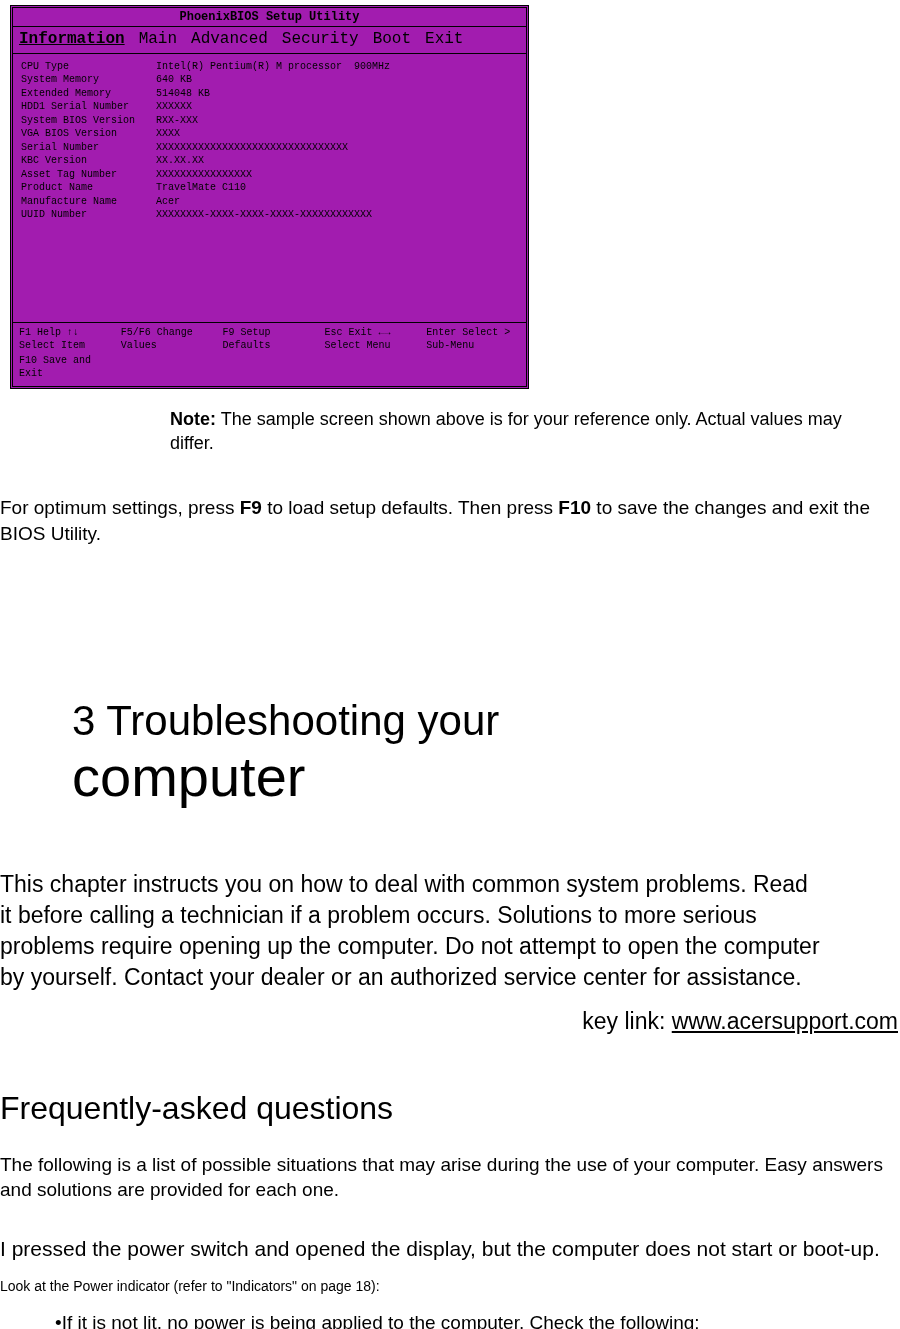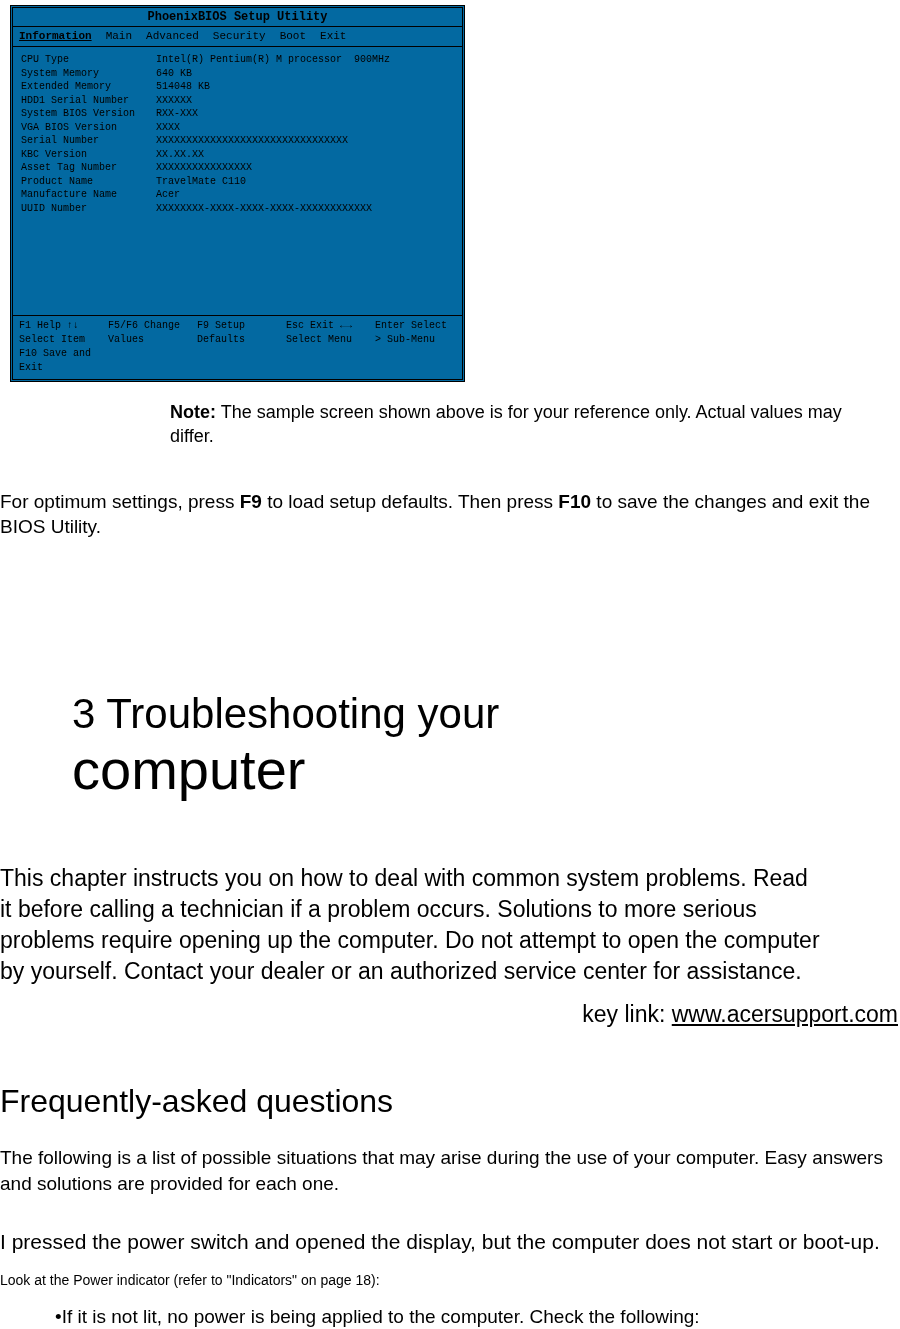--- a/index.html
+++ b/index.html
@@ -7,36 +7,36 @@
     width: 900px;
     height: 1329px;
     background: #fff;
     font-family: Arial, Helvetica, sans-serif;
     color: #000;
     font-size: 19px;
     line-height: 1.35;
   }
   .bios-wrap {
     border: 3px double #000;
-    width: 455px;
+    width: 519px;
     margin-left: 10px;
     margin-top: 5px;
-    background: #0369a1;
+    background: #a21caf;
   }
   .bios-title {
     font-family: "Courier New", monospace;
     font-size: 12px;
     font-weight: bold;
     text-align: center;
     padding: 1px 0;
     border-bottom: 1px solid #000;
   }
   .bios-menu {
     font-family: "Courier New", monospace;
-    font-size: 11px;
+    font-size: 16px;
     padding: 2px 6px;
     border-bottom: 1px solid #000;
     display: flex;
     gap: 14px;
   }
   .bios-menu .sel { font-weight: bold; text-decoration: underline; }
   .bios-body {
     font-family: "Courier New", monospace;
     font-size: 10px;
     padding: 6px 8px 100px 8px;

